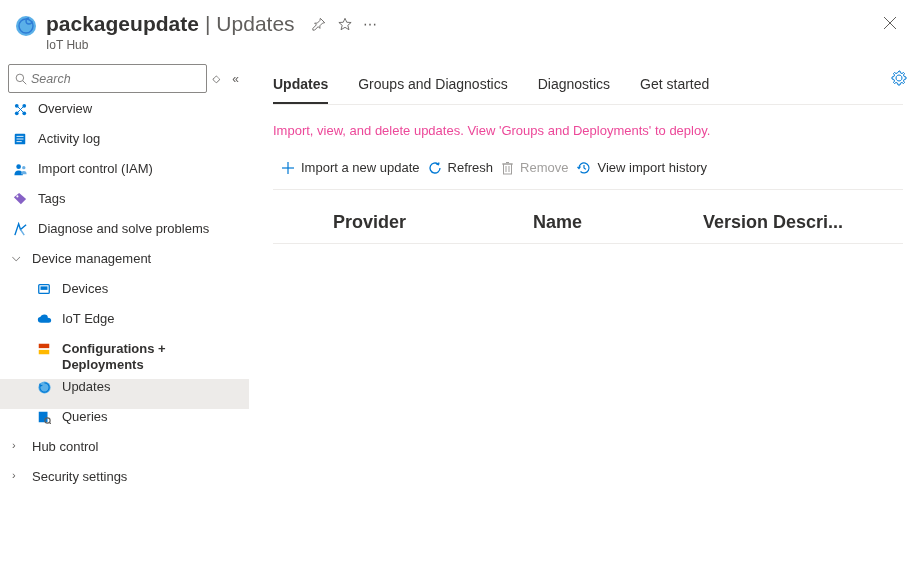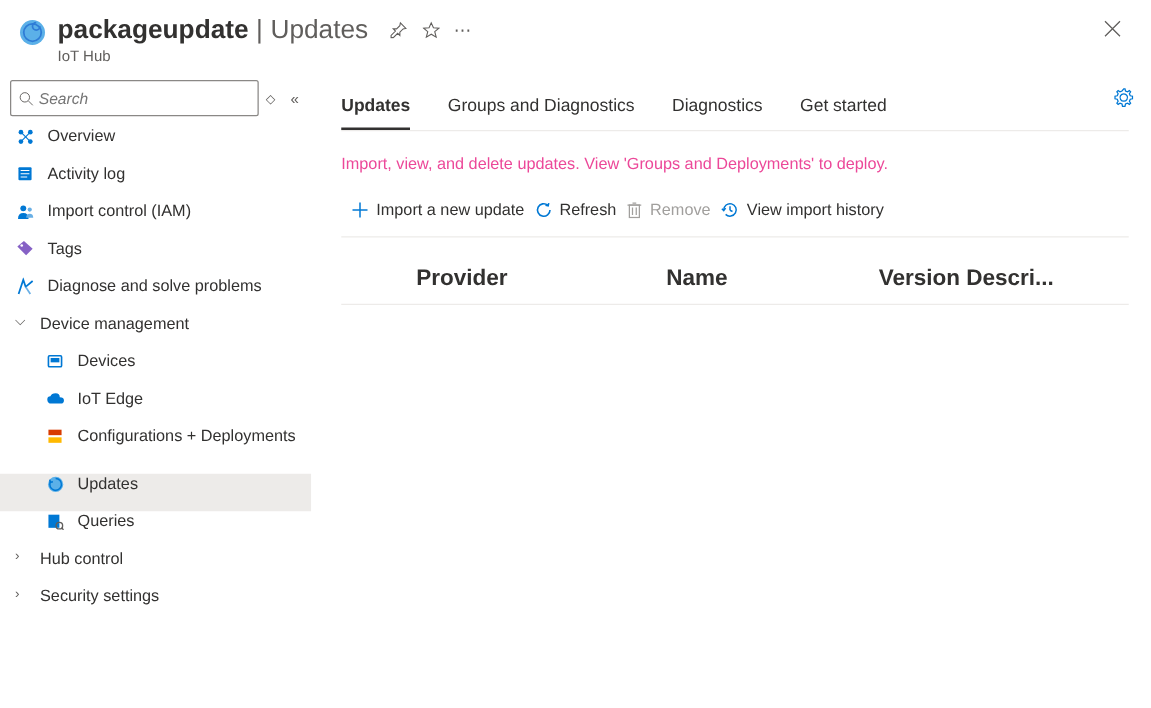--- a/index.html
+++ b/index.html
@@ -191,21 +191,21 @@
         <span class="nav-label">Devices</span>
       </div>
       <div class="nav-item sub">
         <span class="nav-icon">
             <svg width="15" height="13" viewBox="0 0 18 14">
               <path d="M5 11 Q1 11 1 7 Q1 4 4 4 Q5 1 9 1 Q13 1 13 5 Q17 5 17 8 Q17 11 14 11 Z" fill="#0078d4"></path>
             </svg>
           </span>
         <span class="nav-label">IoT Edge</span>
       </div>
-      <div class="nav-item sub" style="height:38px;">
+      <div class="nav-item sub" style="height:38px;font-weight:bold;">
         <span class="nav-icon">
             <svg width="14" height="14" viewBox="0 0 16 16">
               <rect x="2" y="2" width="12" height="5" fill="#d83b01"></rect>
               <rect x="2" y="9" width="12" height="5" fill="#ffb900"></rect>
             </svg>
           </span>
         <span class="nav-label">Configurations + Deployments</span>
       </div>
       <div class="nav-item sub selected">
         <span class="nav-icon">

